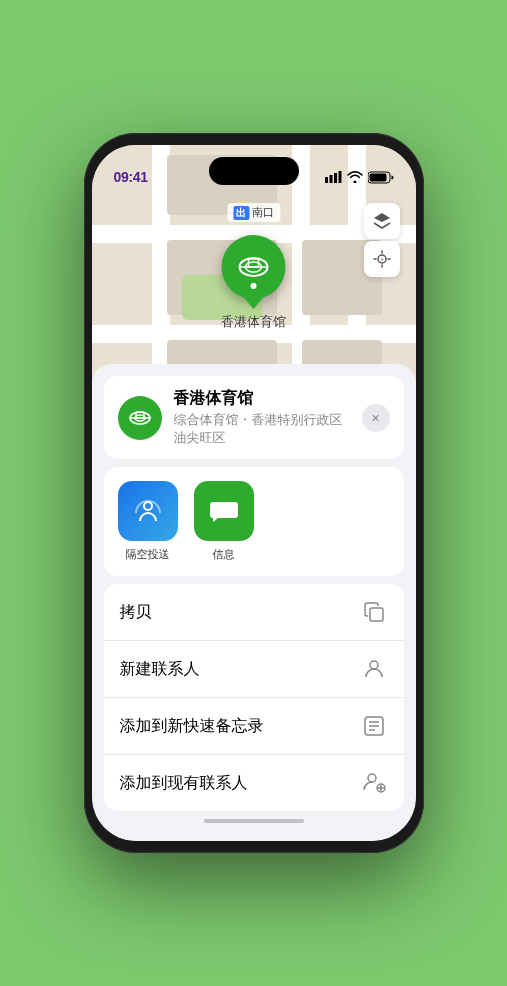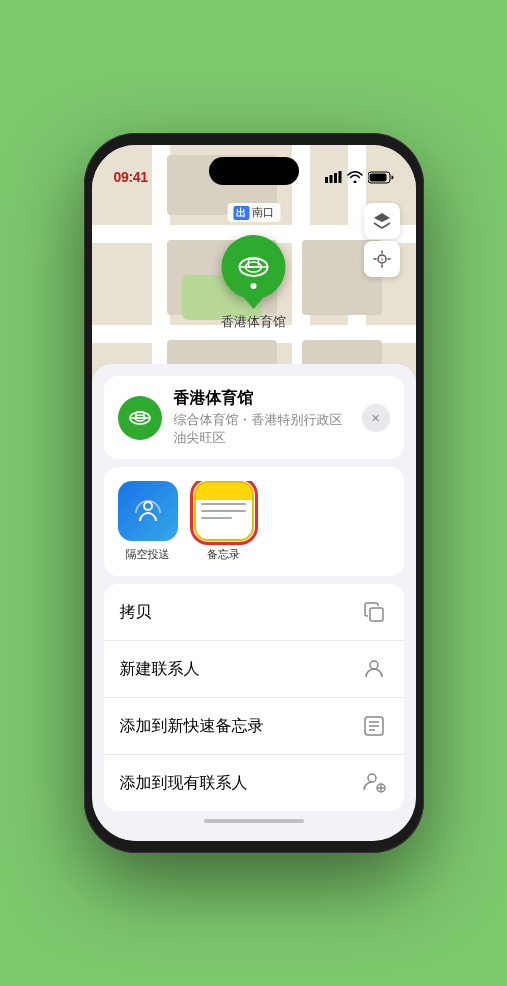--- a/index.html
+++ b/index.html
@@ -54,21 +54,21 @@
       left: 0;
       right: 0;
       height: 50px;
       display: flex;
       align-items: center;
       justify-content: space-between;
       padding: 14px 22px 0;
       z-index: 50;
       font-size: 13px;
       font-weight: 600;
-      color: #b91c1c;
+      color: #4c1d95;
     }
 
     .status-time {
       font-size: 14px;
       font-weight: 700;
       letter-spacing: -0.3px;
     }
 
     .status-icons {
       display: flex;
@@ -524,32 +524,30 @@
             <div class="share-icon airdrop">
               <svg width="32" height="32" viewBox="0 0 32 32">
                 <circle cx="16" cy="11" r="4" stroke="white" stroke-width="2" fill="none"></circle>
                 <path d="M8 26c0-4.4 3.6-8 8-8s8 3.6 8 8" stroke="white" stroke-width="2" fill="none"></path>
                 <path d="M4 18c0-6.6 5.4-12 12-12s12 5.4 12 12" stroke="rgba(255,255,255,0.5)" stroke-width="2" fill="none"></path>
               </svg>
             </div>
             <span class="share-label">隔空投送</span>
           </div>
 
-
-
           <div class="share-item">
-            <div class="share-icon notes notes-highlighted">
-              <div class="notes-lines">
-                <div class="notes-line" style="background:#aaa;"></div>
-                <div class="notes-line" style="background:#aaa;"></div>
-                <div class="notes-line" style="background:#aaa;width:70%;"></div>
-              </div>
+            <div class="share-icon messages">
+              <svg width="34" height="34" viewBox="0 0 34 34">
+                <path d="M6 8h22a3 3 0 0 1 3 3v10a3 3 0 0 1-3 3H11l-5 4v-4H6a3 3 0 0 1-3-3V11a3 3 0 0 1 3-3z" fill="white"></path>
+              </svg>
             </div>
-            <span class="share-label">备忘录</span>
+            <span class="share-label">信息</span>
           </div>
+
+
 
         </div>
       </div>
 
       <div class="action-list">
 
         <div class="action-item">
           <span class="action-label">拷贝</span>
           <div class="action-icon-right">
             <svg width="22" height="22" viewBox="0 0 22 22">

